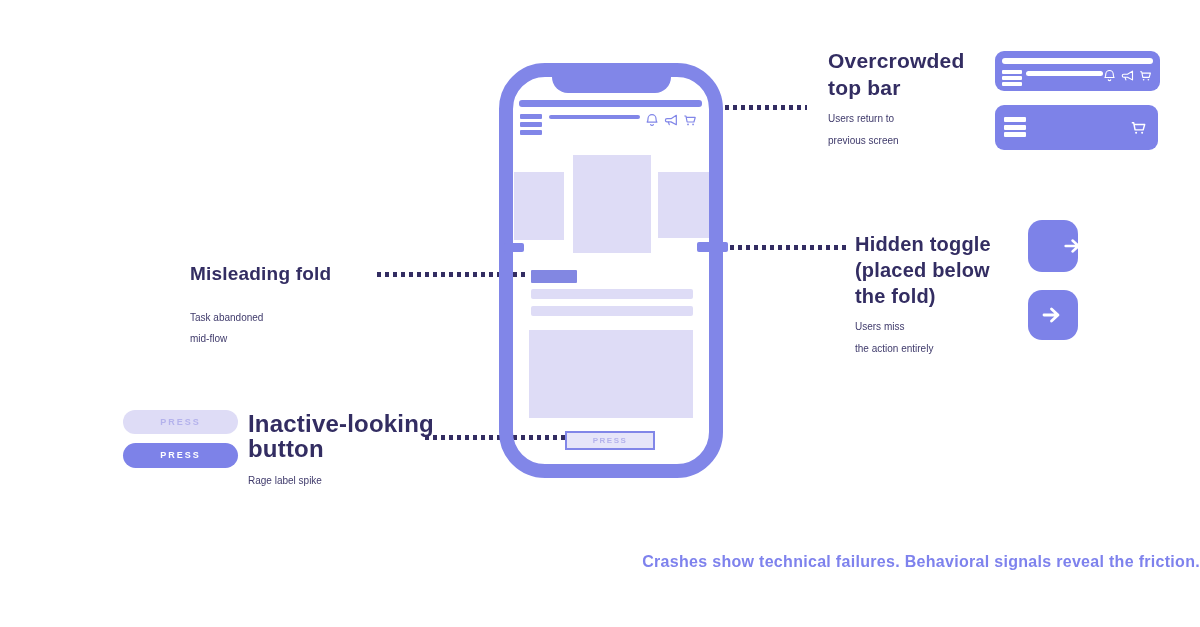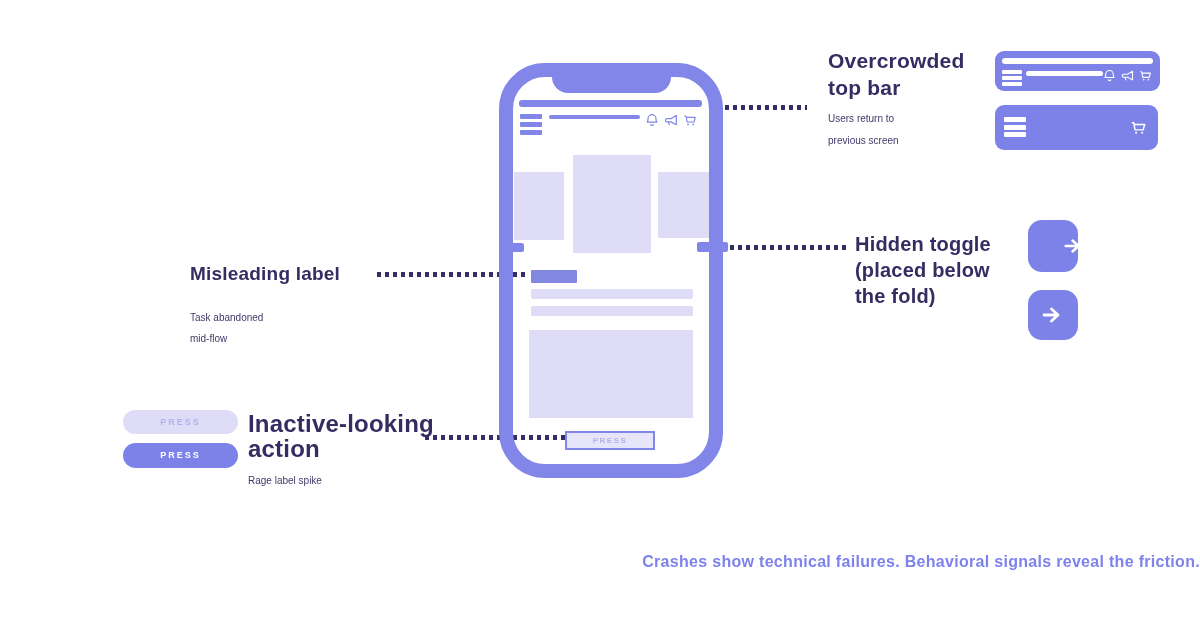--- a/index.html
+++ b/index.html
@@ -216,50 +216,54 @@
           <use href="#i-cart"></use>
         </svg>
       </span>
   </div>
 
   <div class="abs ann-title t-hid">
     <div>Hidden toggle</div>
     <div>(placed below</div>
     <div>the fold)</div>
   </div>
+  <div class="abs ann-sub s-hid">
+    <div>Users miss</div>
+    <div>the action entirely</div>
+  </div>
 
   <div class="toggle tg1">
     <span class="tg-arrow">
         <svg class="ic" width="22" height="22">
           <use href="#i-arrow"></use>
         </svg>
       </span>
   </div>
   <div class="toggle tg2">
     <span class="tg-arrow">
         <svg class="ic" width="24" height="24">
           <use href="#i-arrow"></use>
         </svg>
       </span>
   </div>
 
   <div class="abs ann-title t-mis">
-    <div>Misleading label</div>
+    <div>Misleading fold</div>
   </div>
   <div class="abs ann-sub s-mis">
     <div>Task abandoned</div>
     <div>mid-flow</div>
   </div>
 
   <div class="pill pill-inactive">PRESS</div>
   <div class="pill pill-active">PRESS</div>
 
   <div class="abs ann-title t-ina">
     <div>Inactive-looking</div>
-    <div>action</div>
+    <div>button</div>
   </div>
   <div class="abs ann-sub s-ina">
     <div>Rage label spike</div>
   </div>
 
   <div class="caption">Crashes show technical failures. Behavioral signals reveal the friction.</div>
 
 </div>
 
 </body></html>

